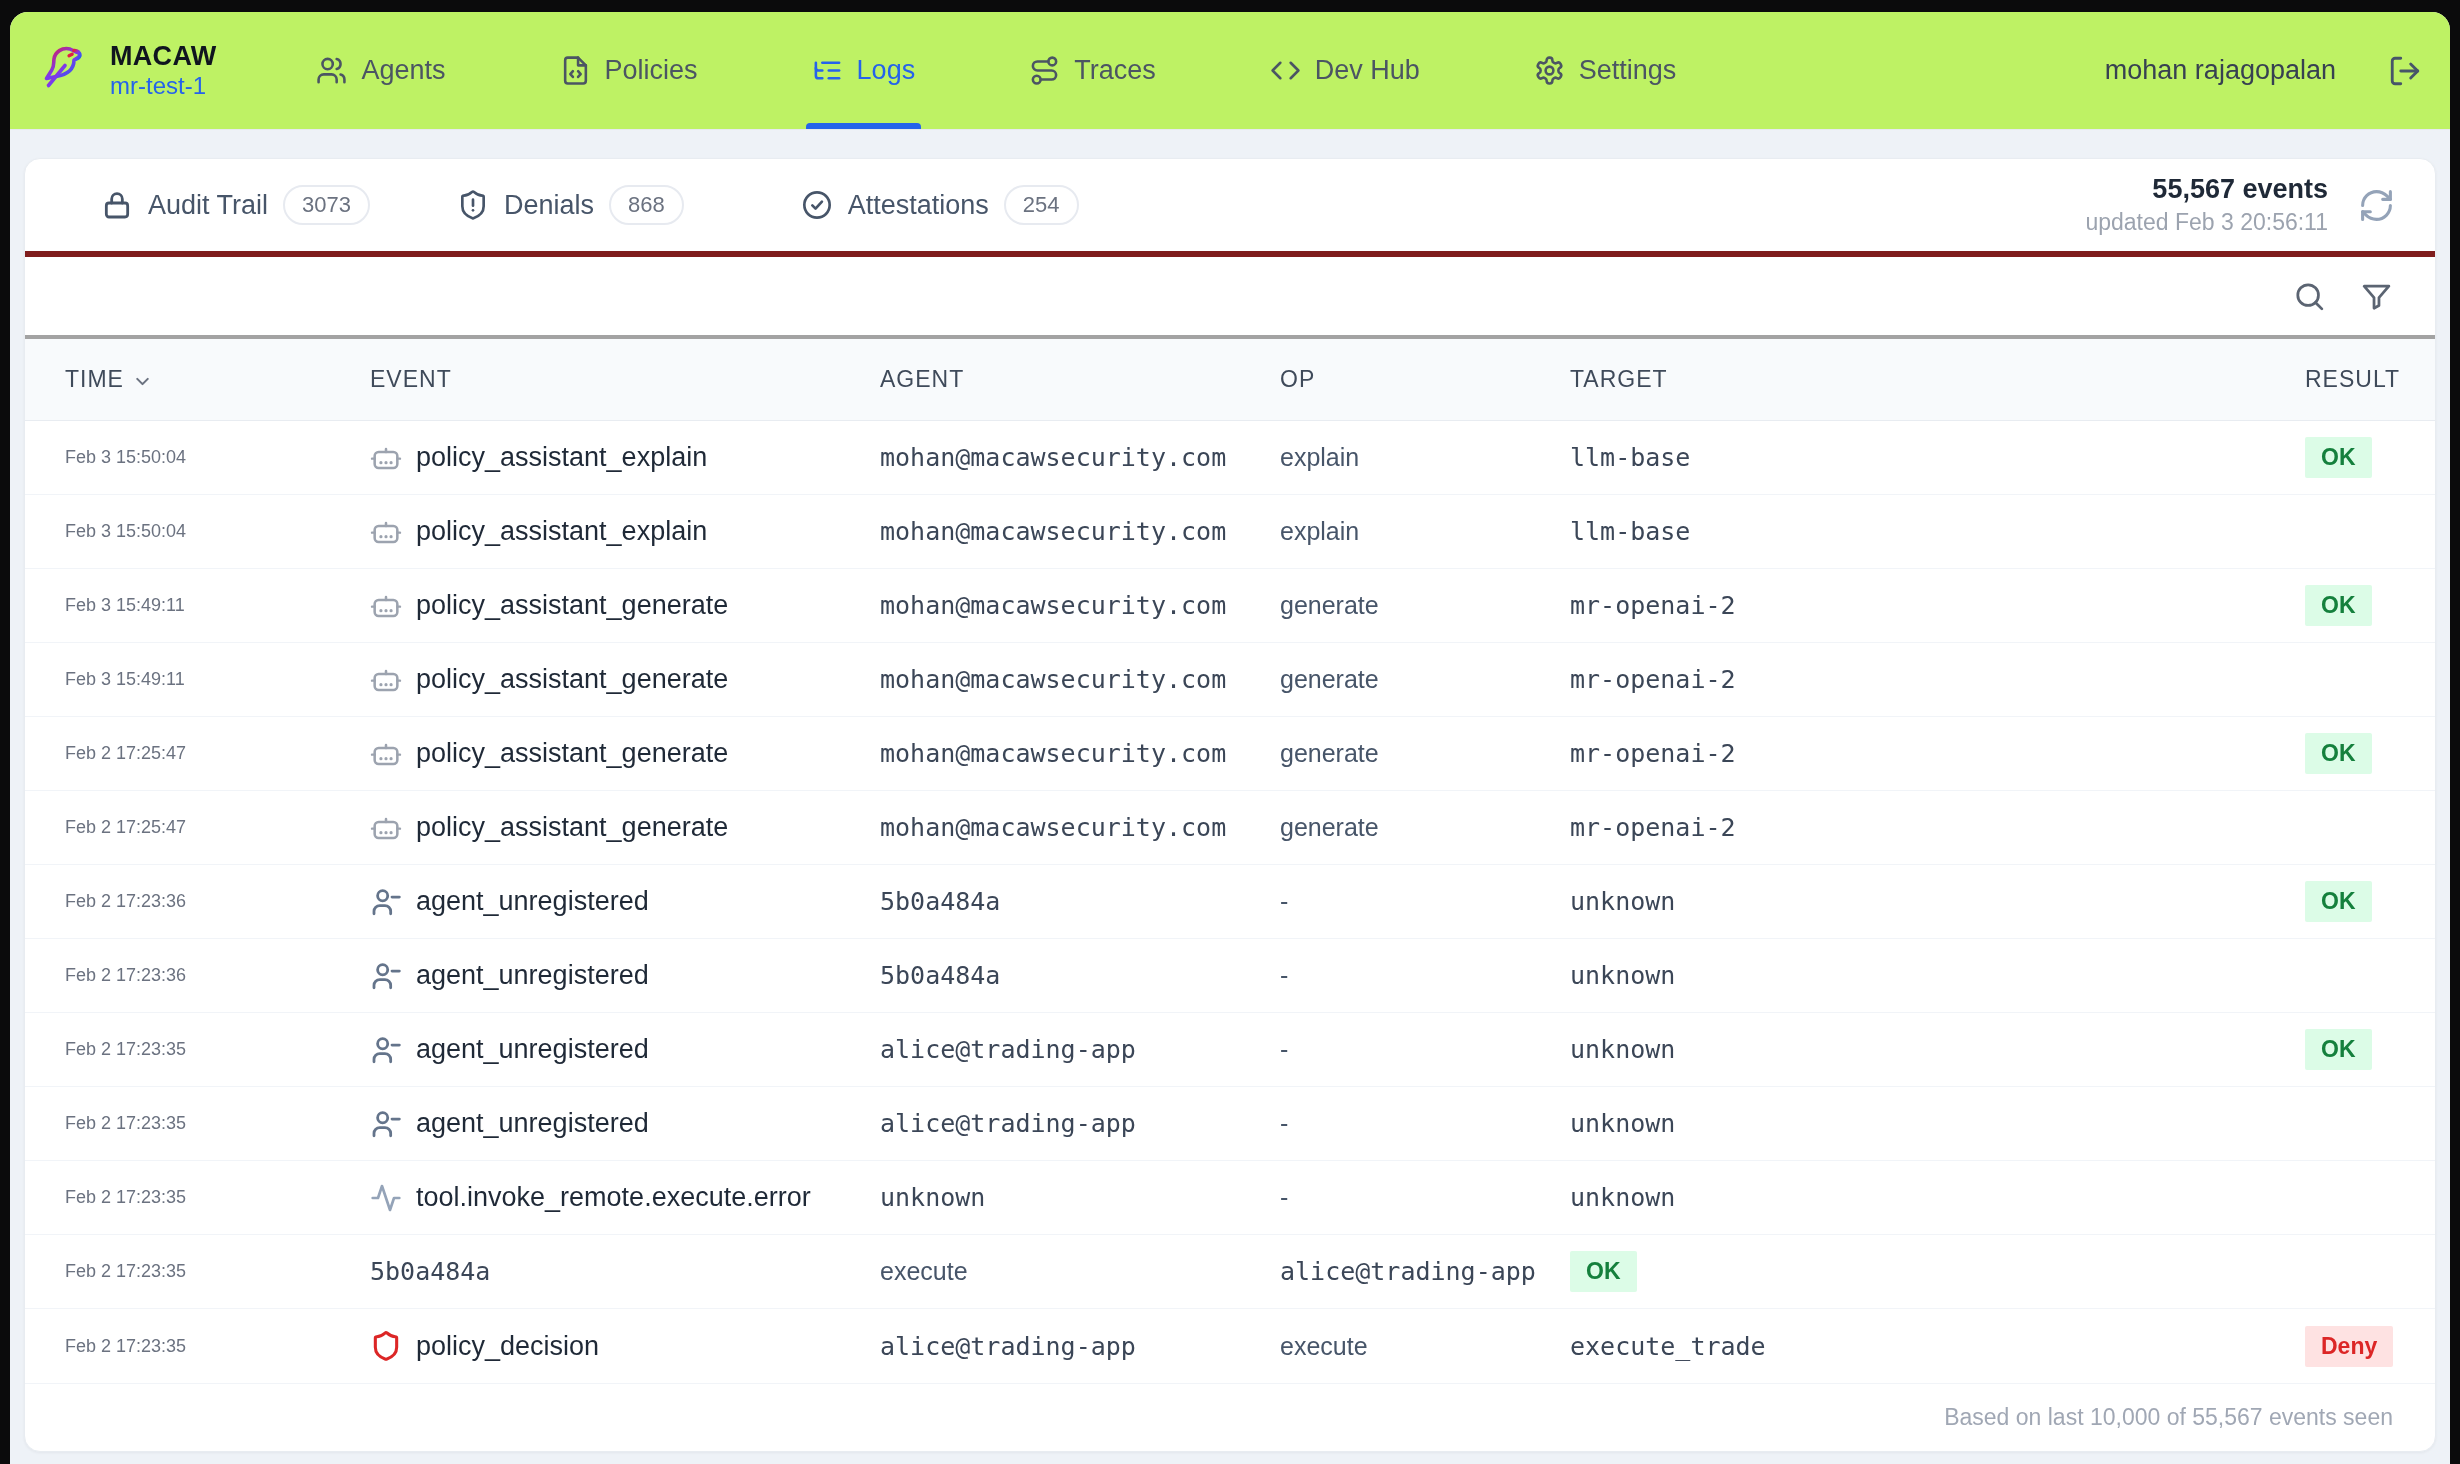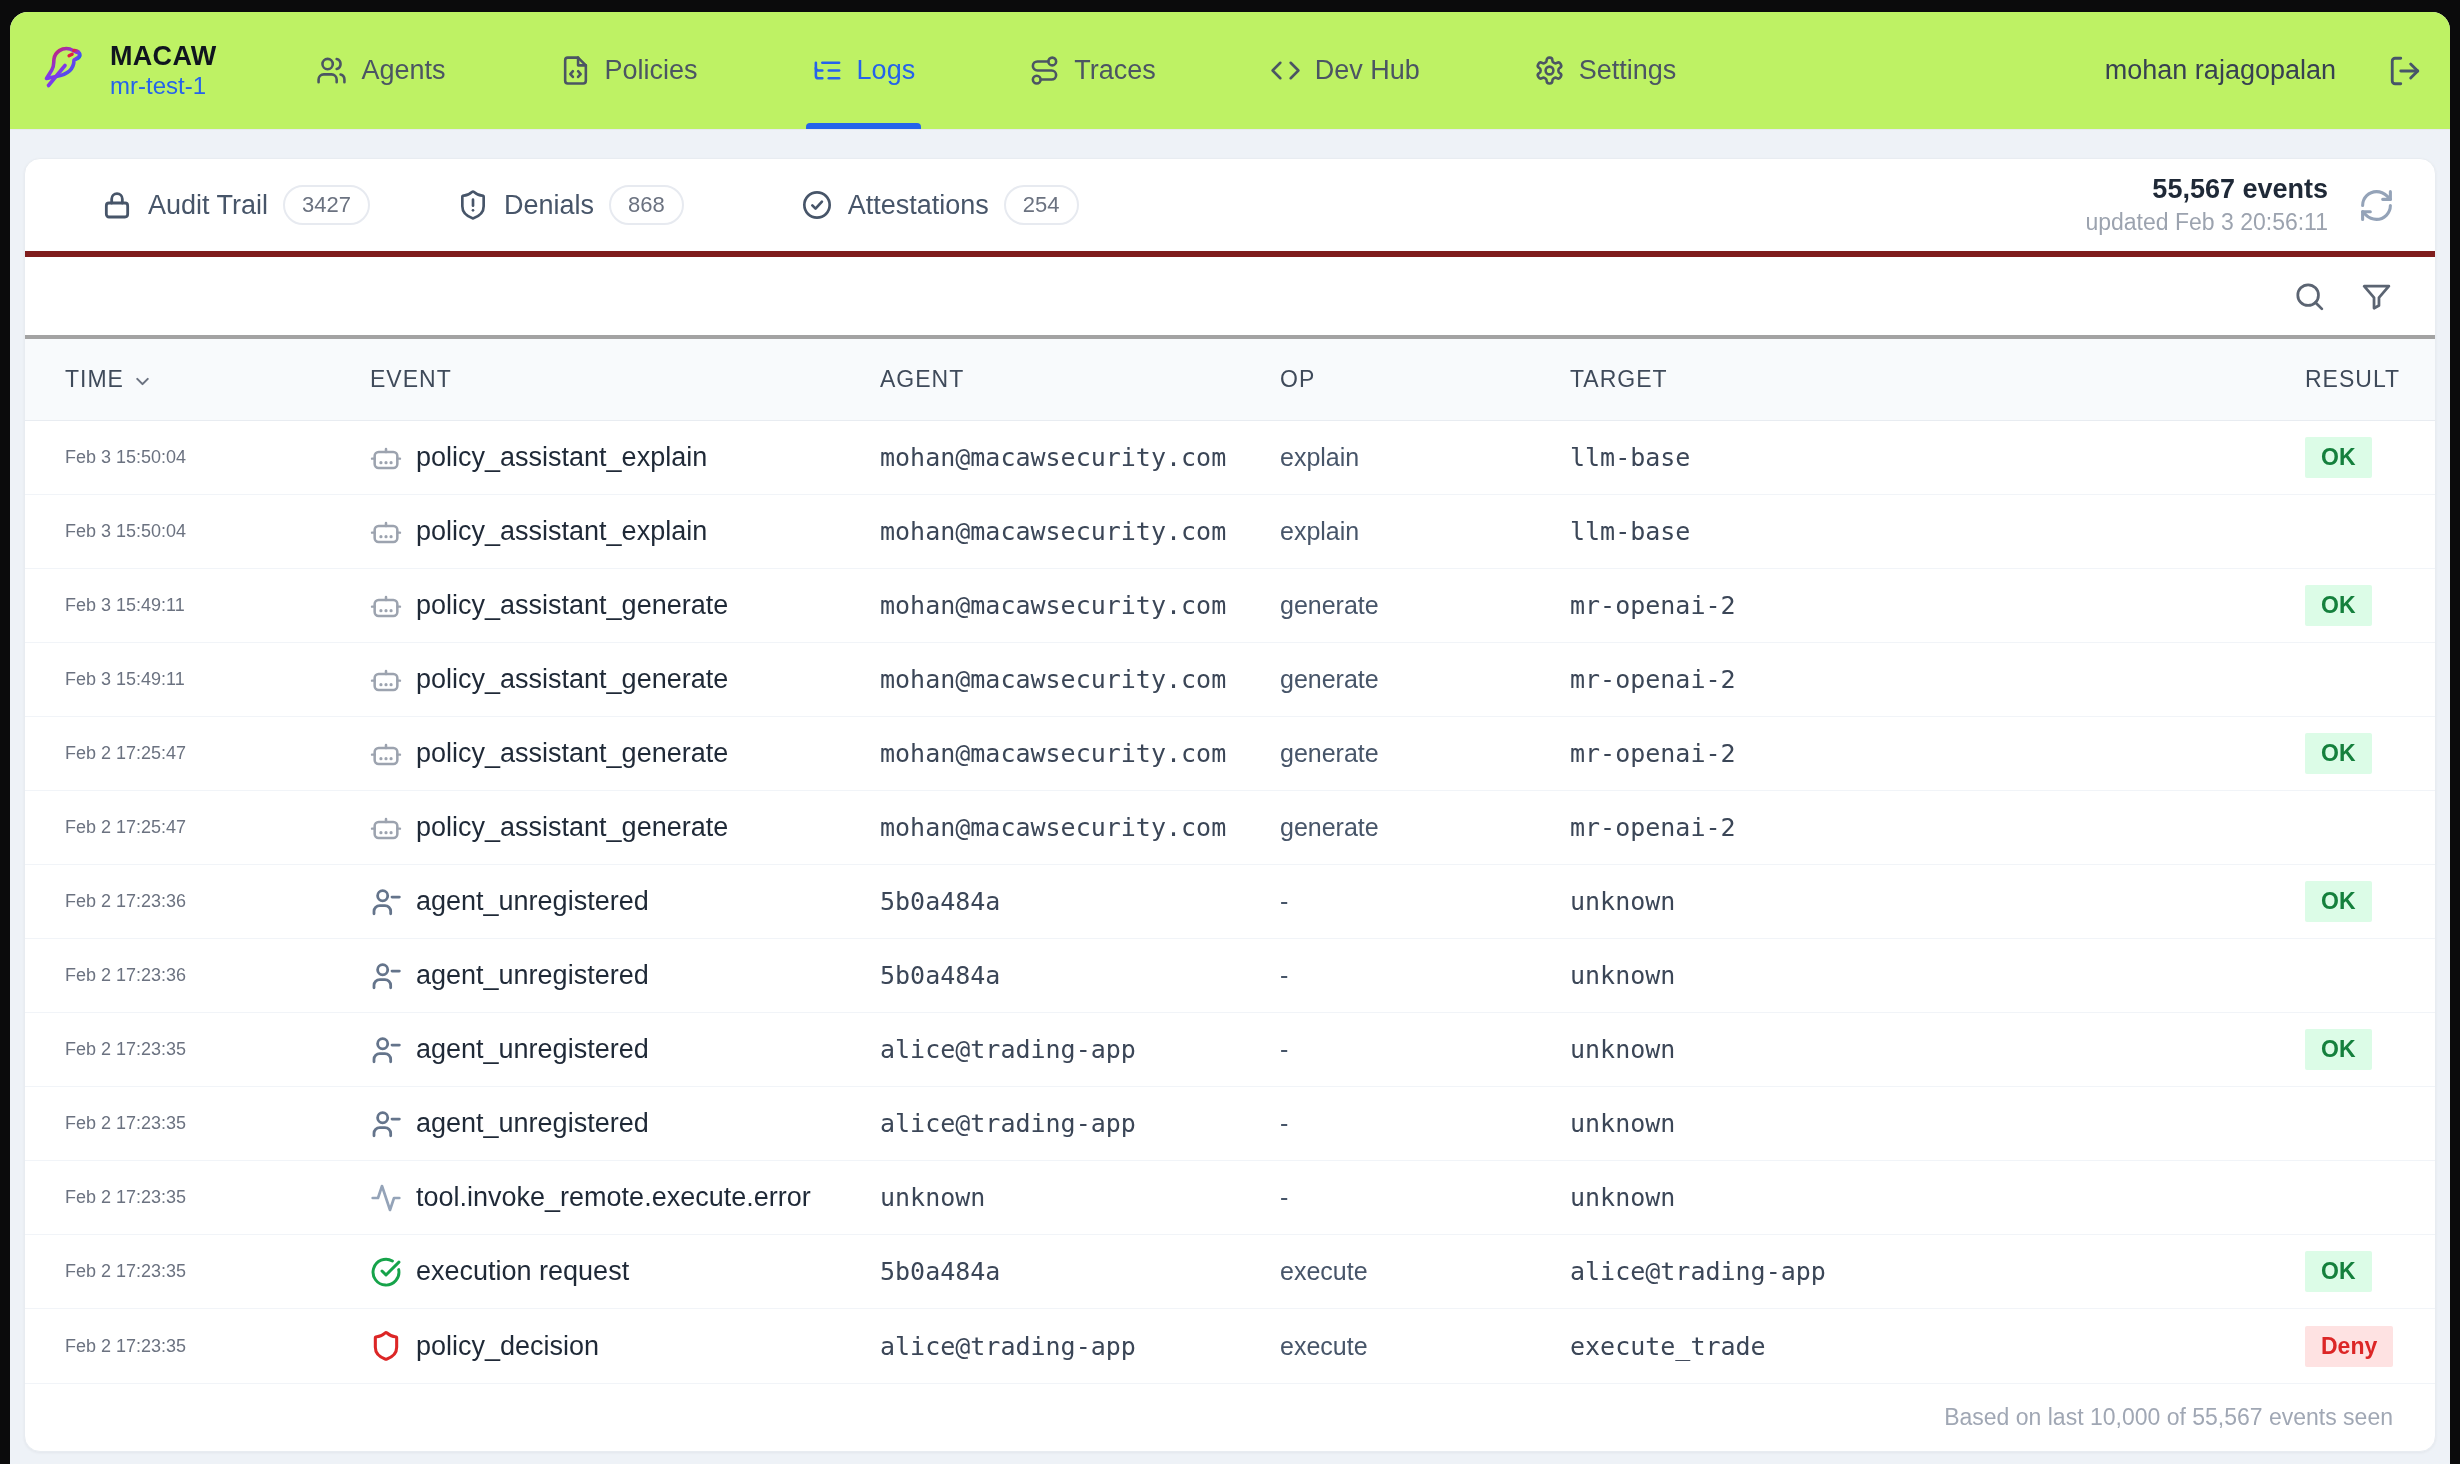--- a/index.html
+++ b/index.html
@@ -189,21 +189,21 @@
     <div class="tabsrow">
 
       <div class="tab">
     <span class="icon" data-icon="lock-icon">
             <svg viewBox="0 0 24 24" fill="none" stroke="currentColor" stroke-width="2.1" stroke-linecap="round" stroke-linejoin="round">
               <rect x="4" y="10.5" width="16" height="10.5" rx="2"></rect>
               <path d="M8 10.5V7.5a4 4 0 0 1 8 0v3"></path>
             </svg>
           </span>
     <span class="tab-label">Audit Trail</span>
-    <span class="tab-count">3427</span>
+    <span class="tab-count">3073</span>
   </div>
         <div class="tab">
     <span class="icon" data-icon="shield-alert-icon">
             <svg viewBox="0 0 24 24" fill="none" stroke="currentColor" stroke-width="2" stroke-linecap="round" stroke-linejoin="round">
               <path d="M20 13c0 5-3.5 7.5-7.66 8.95a1 1 0 0 1-.67-.01C7.5 20.5 4 18 4 13V6a1 1 0 0 1 1-1c2 0 4.5-1.2 6.24-2.72a1.17 1.17 0 0 1 1.52 0C14.51 3.81 17 5 19 5a1 1 0 0 1 1 1z"></path>
               <line x1="12" y1="8" x2="12" y2="12.5"></line>
               <path d="M12 16h.01"></path>
             </svg>
           </span>
     <span class="tab-label">Denials</span>
@@ -463,30 +463,20 @@
       <span class="evname">tool.invoke_remote.execute.error</span>
 
     </div>
     <div class="mono">unknown</div>
     <div class="td-op">-</div>
     <div class="mono">unknown</div>
     <div></div>
   </div>
         <div class="grid tr">
     <div class="td-time">Feb 2 17:23:35</div>
-    <div class="td-event">
-      <span class="evicon icon" data-icon="check-success-icon">
-              <svg viewBox="0 0 24 24" fill="none" stroke="currentColor" stroke-width="2.2" stroke-linecap="round" stroke-linejoin="round">
-                <path d="M21.5 10.2A9.7 9.7 0 1 1 16.8 3.7"></path>
-                <path d="m9 11.2 3 3L21.7 4.6"></path>
-              </svg>
-            </span>
-      <span class="evname">execution request</span>
-
-    </div>
     <div class="mono">5b0a484a</div>
     <div class="td-op">execute</div>
     <div class="mono">alice@trading-app</div>
     <div><span class="badge ok">OK</span></div>
   </div>
         <div class="grid tr">
     <div class="td-time">Feb 2 17:23:35</div>
     <div class="td-event">
       <span class="evicon icon" data-icon="shield-deny-icon">
               <svg viewBox="0 0 24 24" fill="none" stroke="currentColor" stroke-width="2.3" stroke-linecap="round" stroke-linejoin="round">

